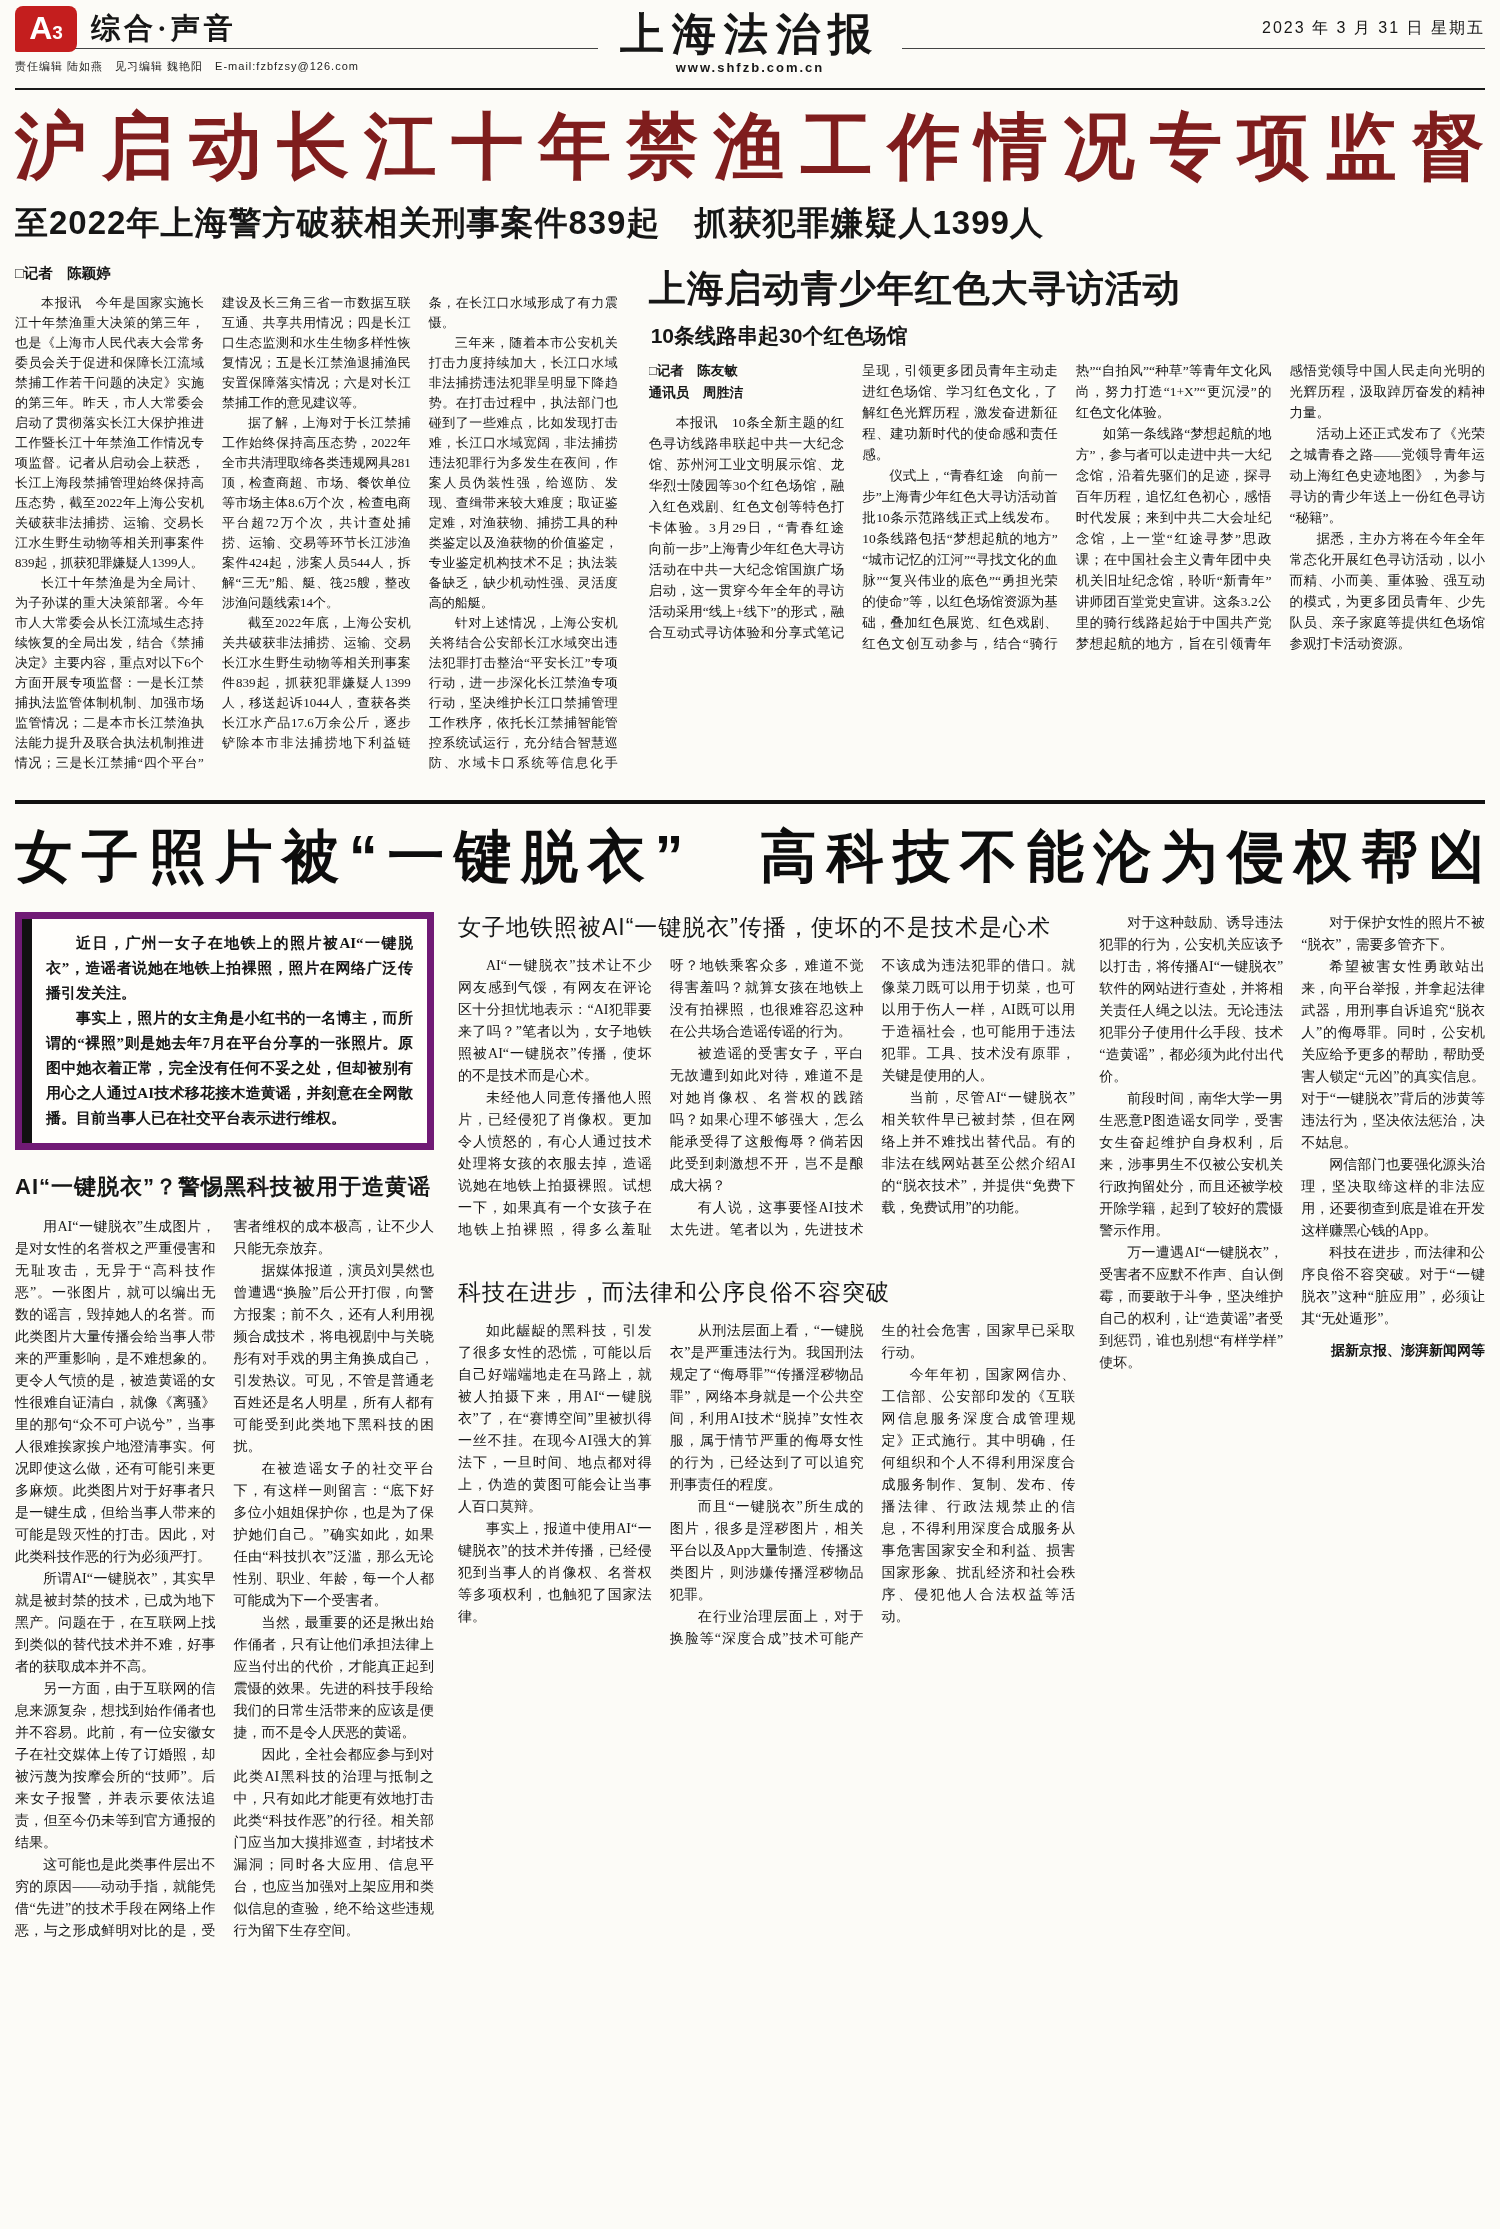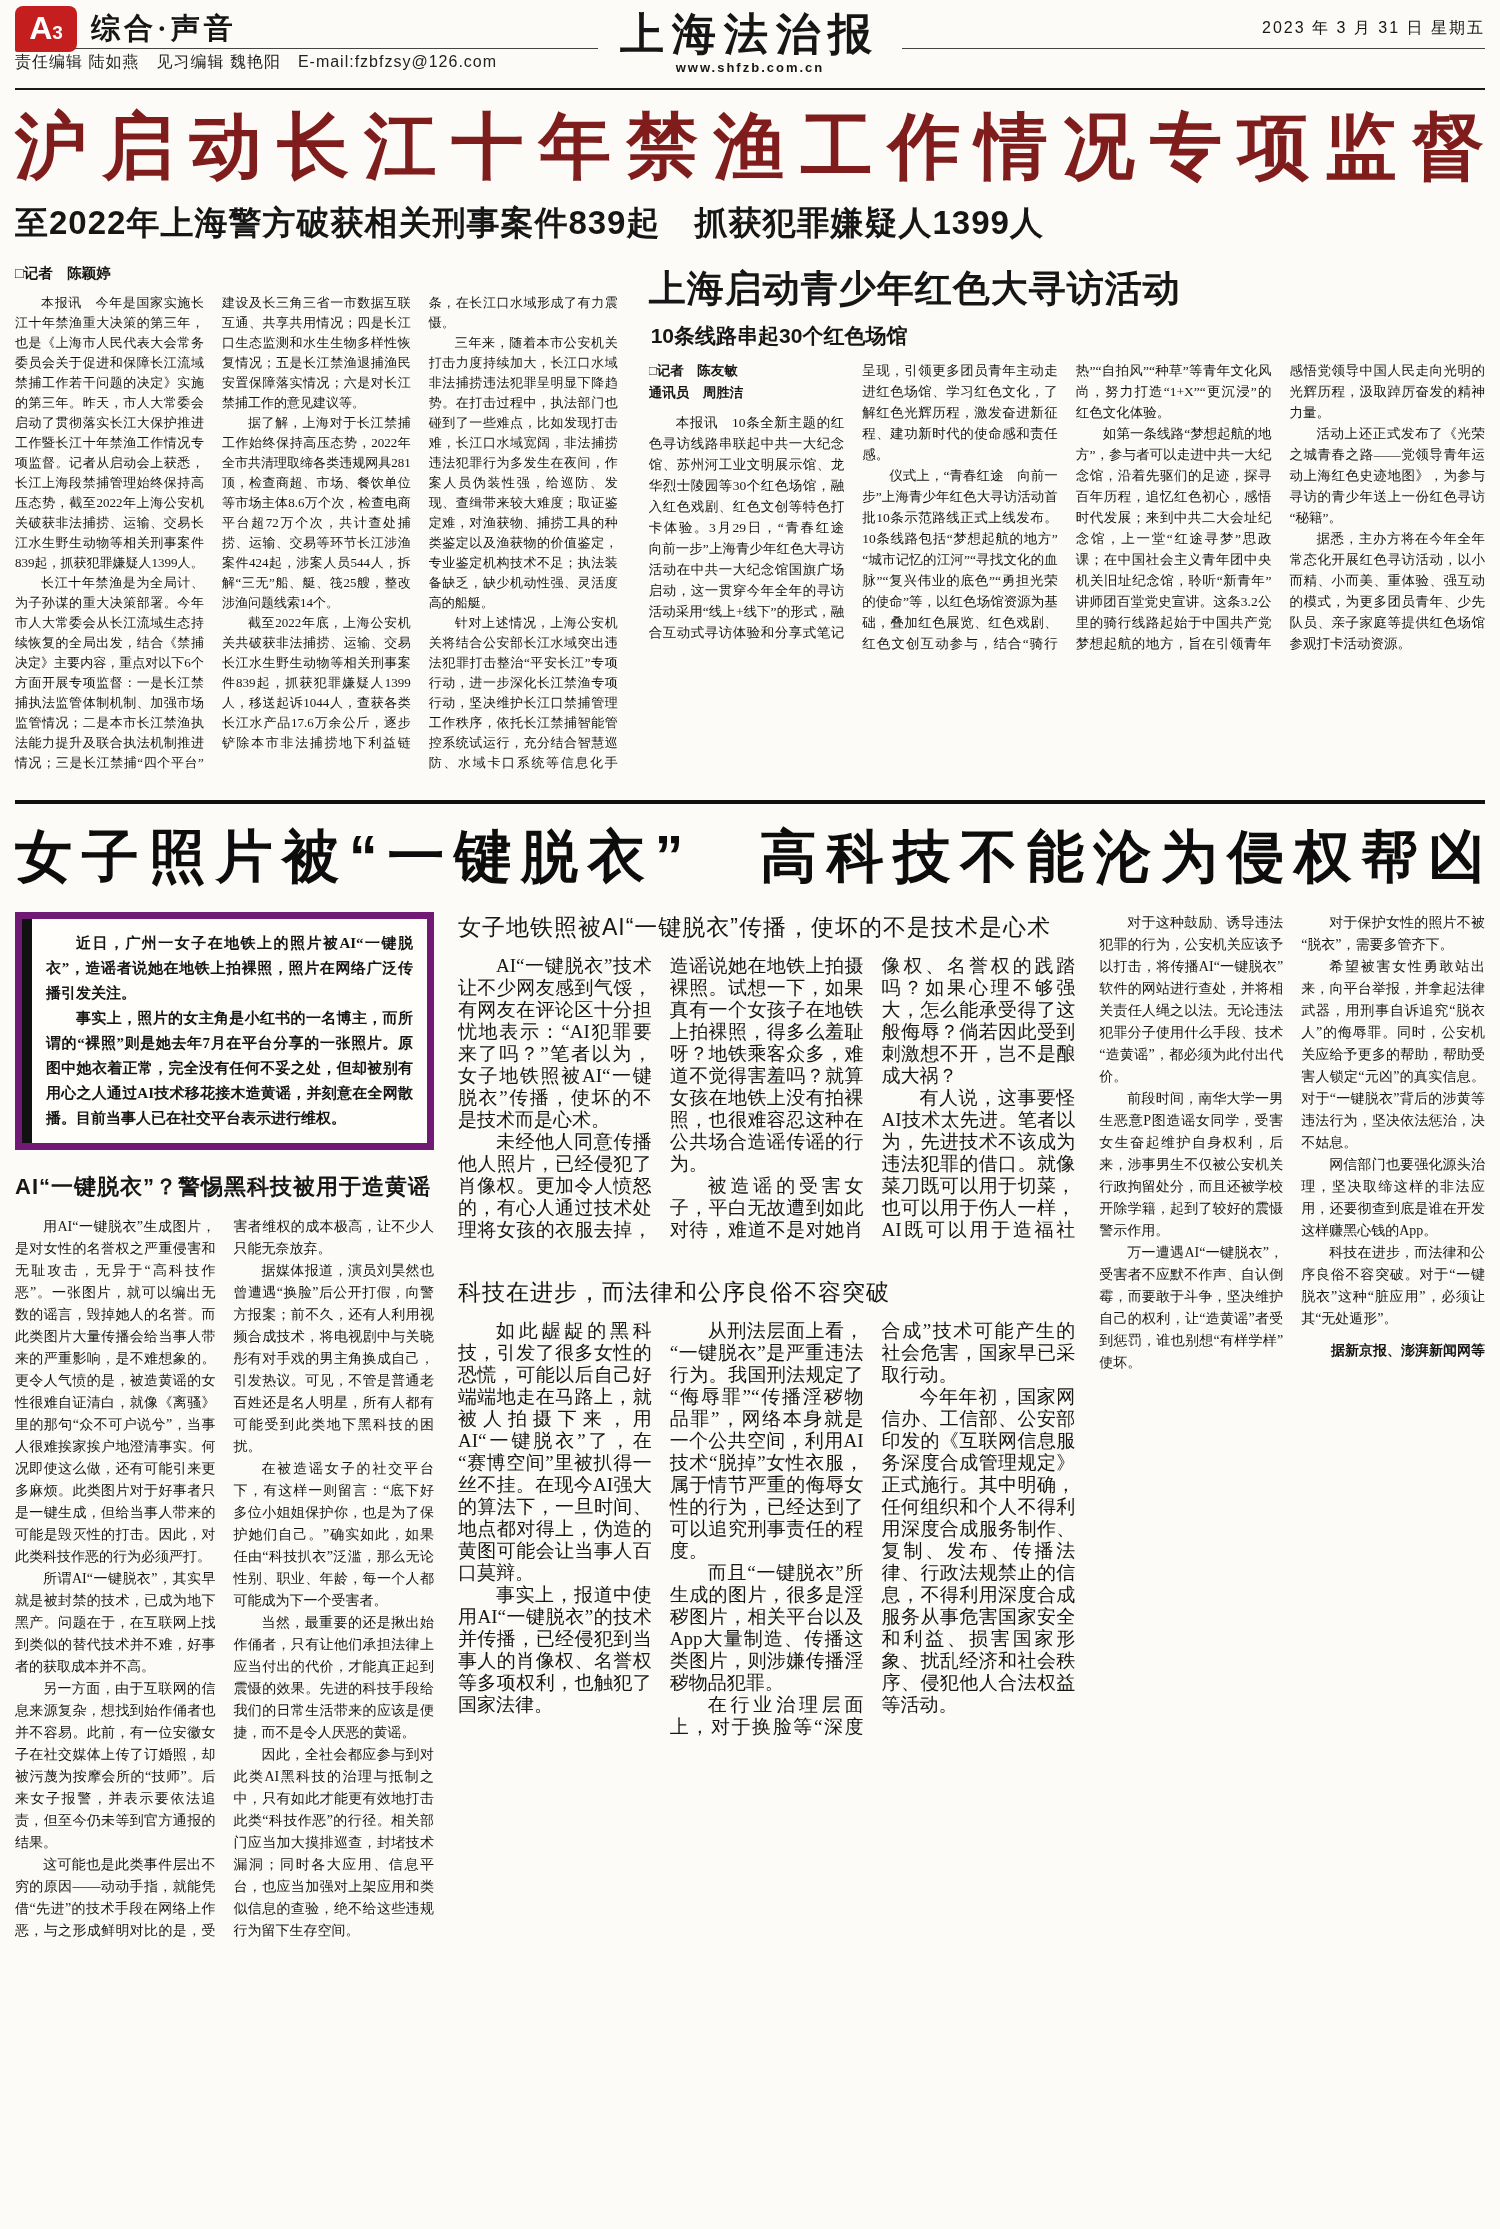--- a/index.html
+++ b/index.html
@@ -17,21 +17,21 @@
   .mh-rule { position:absolute; top:38px; left:0; right:0; border-top:1px solid #444; }
   .mh-left { position:absolute; left:0; top:0; width:620px; }
   .mh-left-top { display:flex; align-items:center; gap:14px; height:38px; }
   .badge {
     width:62px; height:46px; background:#c41e1e; color:#fff; border-radius:8px 8px 8px 2px;
     display:flex; align-items:baseline; justify-content:center;
     font-family:"Liberation Sans",sans-serif; font-weight:900; line-height:44px;
   }
   .badge .a { font-size:32px; } .badge .three { font-size:19px; }
   .section-title { font-size:29px; font-weight:900; letter-spacing:4px; }
-  .editors { font-size:16px; color:#222; padding-top:4px; letter-spacing:1px; }
+  .editors { font-size:11px; color:#222; padding-top:11px; letter-spacing:1px; }
   .mh-center { position:absolute; left:50%; top:0; transform:translateX(-50%);
     text-align:center; background:#fcfbf7; padding:0 22px; z-index:2; }
   .paper-name { font-size:44px; font-weight:900; letter-spacing:8px; line-height:50px; }
   .website { font-size:13px; font-weight:700; letter-spacing:2px; font-family:"Liberation Sans",sans-serif; }
   .mh-right { position:absolute; right:0; top:8px; text-align:right; font-size:16px; letter-spacing:2px; }
 
   
   .main-headline {
     margin-top:14px; font-size:72px; font-weight:900; line-height:1.18;
     text-align:justify; text-align-last:justify; letter-spacing:1px; color:#7f1d1d;
@@ -63,21 +63,21 @@
   .intro-box { border:7px solid #701a75; display:flex; margin-bottom:16px; background:#fffefb; }
   .intro-bar { width:10px; background:#111; flex:0 0 10px; }
   .intro-texts { padding:12px 14px; font-size:15px; font-weight:700; line-height:25px; text-align:justify; }
   .intro-texts p { text-indent:2em; }
   .left-title { font-size:22px; font-weight:900; text-align:left; margin:6px 0 14px 0; letter-spacing:1px; }
   .cols2 { columns:2; column-gap:18px; flex:1; overflow:hidden;
     font-size:14px; line-height:22px; text-align:justify; }
   .b-mid { flex:0 0 42%; display:flex; flex-direction:column; }
   .mid-title { font-size:23px; font-weight:400; text-align:left; letter-spacing:1px; margin-bottom:12px; }
   .cols3m { columns:3; column-gap:18px; height:302px; overflow:hidden;
-    font-size:19px; line-height:22px; text-align:justify; }
+    font-size:14px; line-height:22px; text-align:justify; }
   .mid-title2 { margin:20px 0 12px 0; }
   .cols3m.grow { height:auto; flex:1; }
   .b-right { flex:1; }
   .cols2r { columns:2; column-gap:18px; height:100%; overflow:hidden;
     font-size:14px; line-height:22px; text-align:justify; }
   .attr { text-indent:0 !important; text-align:right; font-weight:700; margin-top:10px; }
 </style>
 </head>
 <body>
 

